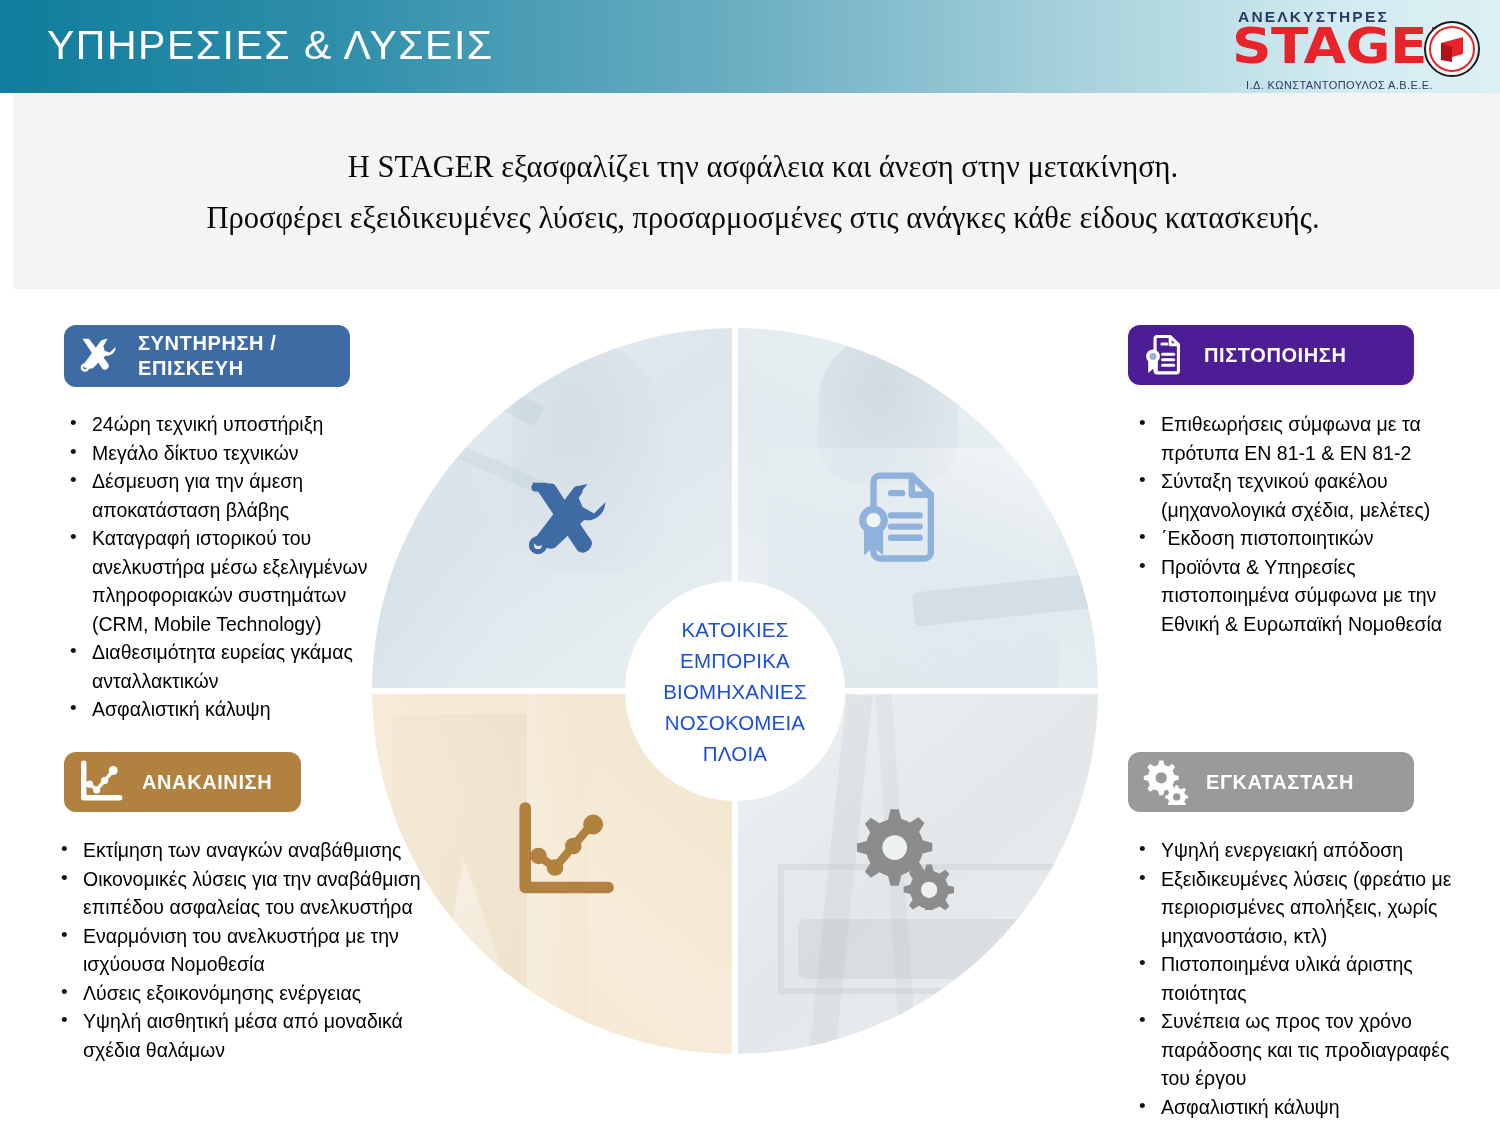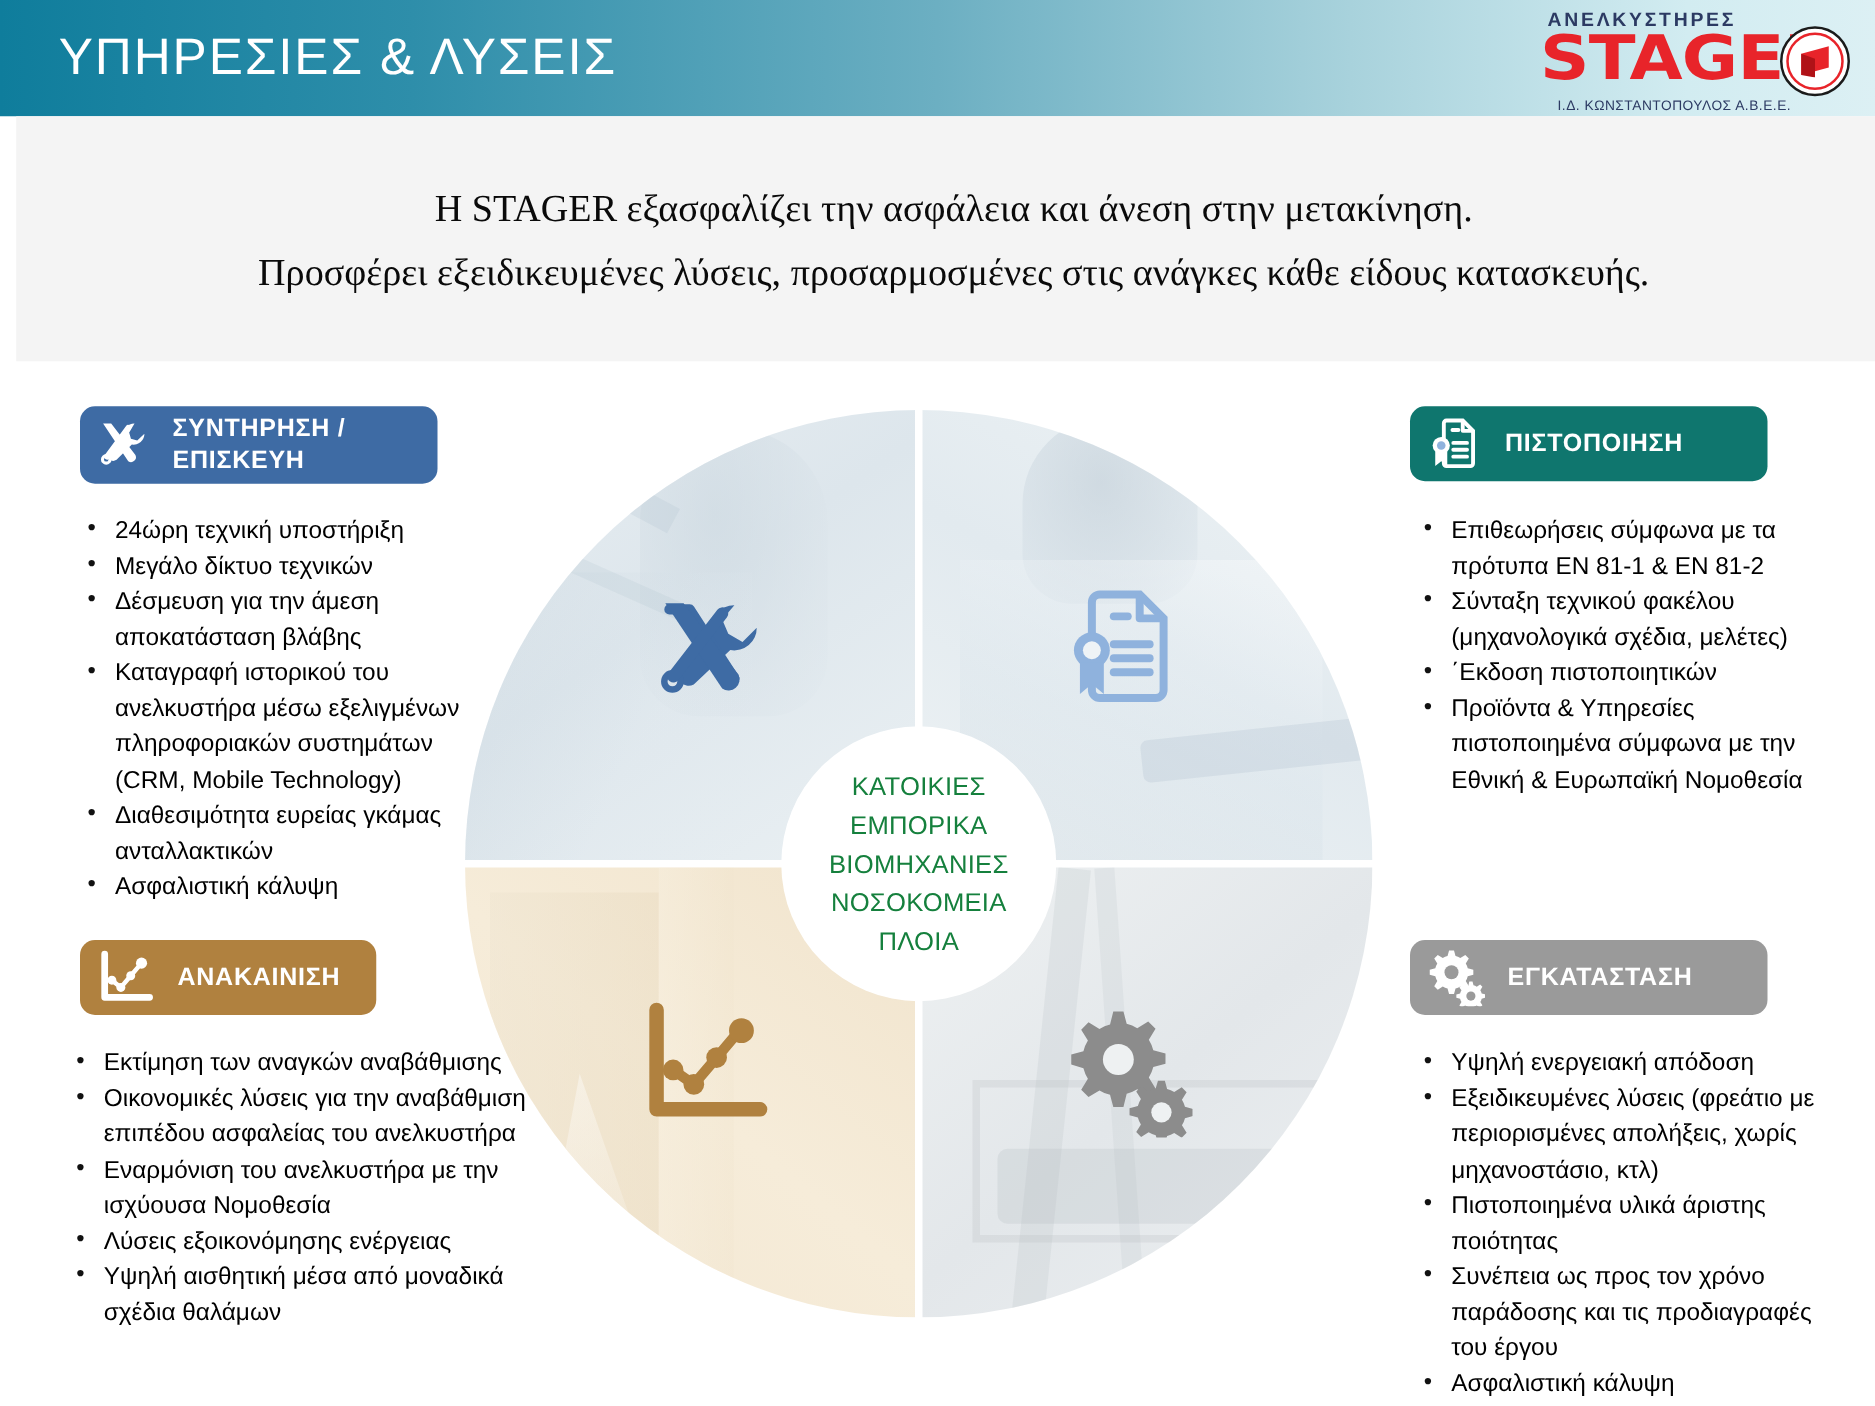--- a/index.html
+++ b/index.html
@@ -181,21 +181,21 @@
     border-radius: 50%;
     background: #ffffff;
     display: flex;
     flex-direction: column;
     align-items: center;
     justify-content: center;
   }
   .circle-center .cc-line {
     font-size: 20.5px;
     line-height: 31px;
-    color: #15803d;
+    color: #1d4ed8;
     letter-spacing: .2px;
   }
 
   .q-icon { position: absolute; }
   .icon-tl { left: 144px; top: 140px; }
   .icon-tr { left: 476px; top: 138px; }
   .icon-bl { left: 140px; top: 473px; }
   .icon-br { left: 478px; top: 478px; }
 
   
@@ -214,21 +214,21 @@
   }
   .badge-label {
     color: #ffffff;
     font-weight: 700;
     font-size: 20px;
     line-height: 25px;
     letter-spacing: .6px;
   }
 
   .badge-maint  { left: 64px;   top: 325px; width: 286px; height: 62px; background: #3e6ba4; padding-left: 12px; }
-  .badge-cert   { left: 1128px; top: 325px; width: 286px; height: 60px; background: #0f766e; padding-left: 14px; }
+  .badge-cert   { left: 1128px; top: 325px; width: 286px; height: 60px; background: #4c1d95; padding-left: 14px; }
   .badge-renov  { left: 64px;   top: 752px; width: 237px; height: 60px; background: #b0813f; padding-left: 14px; }
   .badge-instal { left: 1128px; top: 752px; width: 286px; height: 60px; background: #9a9a9a; padding-left: 14px; }
 
   .badge-maint .badge-label { padding-left: 16px; }
   .badge-cert .badge-label,
   .badge-renov .badge-label,
   .badge-instal .badge-label { padding-left: 18px; }
 
   
   .bullets {

